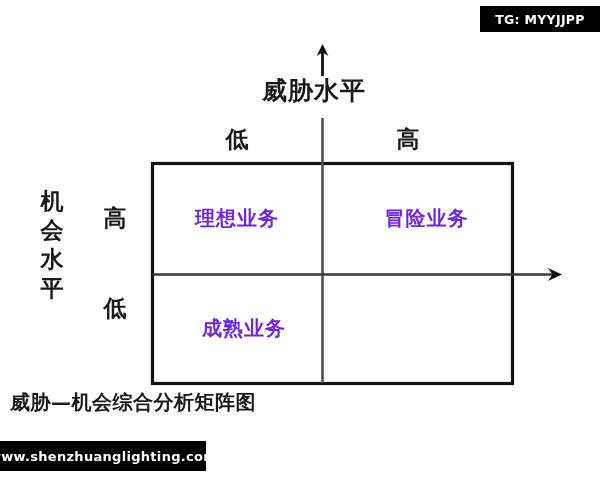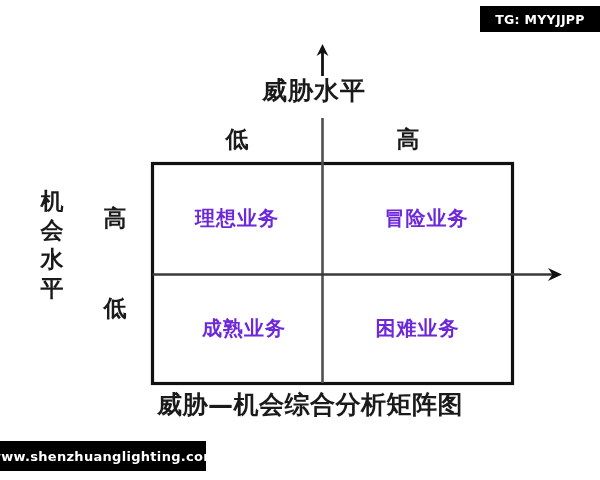--- a/index.html
+++ b/index.html
@@ -126,22 +126,22 @@
   #cell-tl { left: 152px; top: 163px; width: 170px; height: 111px; }
   #cell-tr { left: 322px; top: 163px; width: 209px; height: 111px; }
   #cell-bl { left: 159px; top: 274px; width: 170px; height: 109px; }
   #cell-br { left: 322px; top: 274px; width: 191px; height: 109px; }
 
   
   #caption {
     left: 0;
     right: 0;
     top: 392px;
-    text-align: center;
-    font-size: 25px;
+    text-align: left;
+    font-size: 20px;
     font-weight: bold;
     letter-spacing: 0.5px;
   }
   #caption .inner {
     display: inline-block;
     transform: translateX(10px);
   }
 </style>
 </head>
 <body>
@@ -176,21 +176,20 @@
 
   <div class="lbl col-head" id="col-head-low">低</div>
   <div class="lbl col-head" id="col-head-high">高</div>
 
   <div class="lbl row-head" id="row-head-high">高</div>
   <div class="lbl row-head" id="row-head-low">低</div>
 
   <div class="cell" id="cell-tl">理想业务</div>
   <div class="cell" id="cell-tr">冒险业务</div>
   <div class="cell" id="cell-bl">成熟业务</div>
-  <div class="cell" id="cell-br">困难业务</div>
 
   <div class="lbl" id="caption">
     <span class="inner">威胁—机会综合分析矩阵图</span>
   </div>
 
   <div class="wm" id="wm-top">TG: MYYJJPP</div>
   <div class="wm" id="wm-bottom">www.shenzhuanglighting.com</div>
 
 </div>
 

